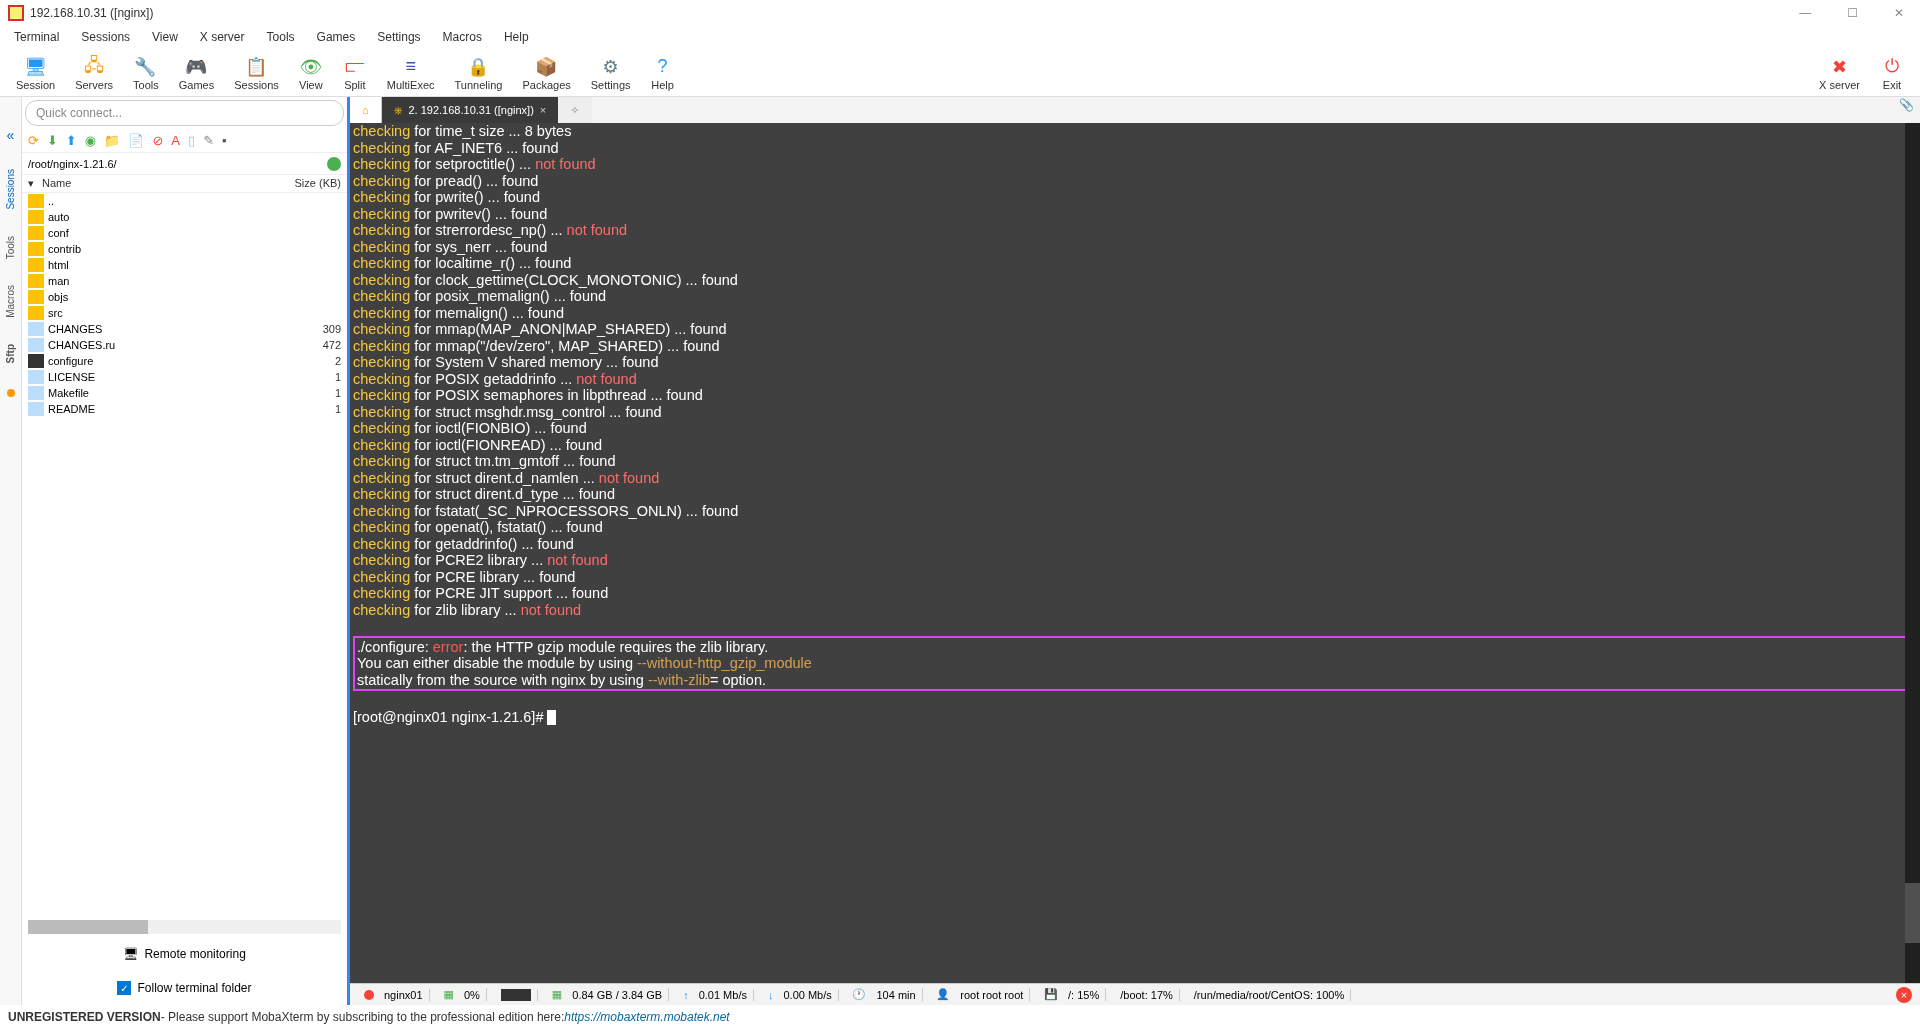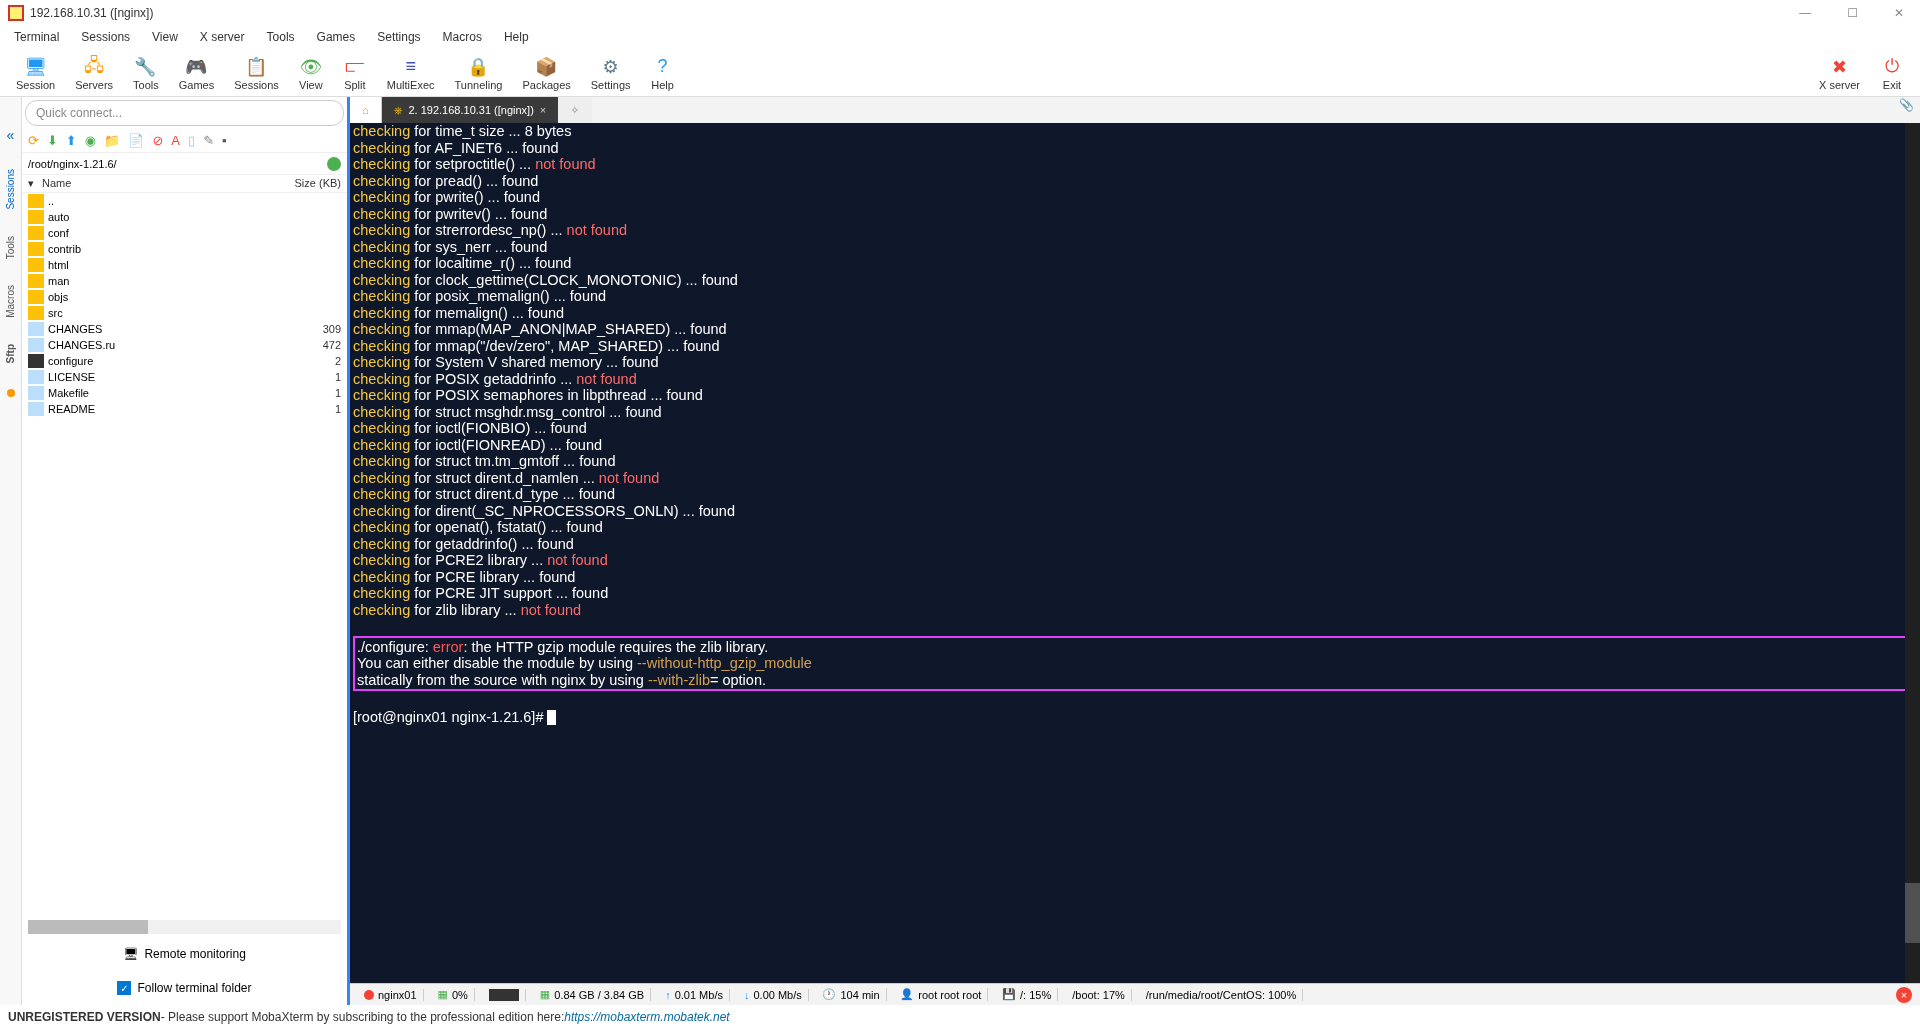--- a/index.html
+++ b/index.html
@@ -37,31 +37,31 @@
 .scrollh::before{content:"";position:absolute;left:0;width:120px;height:100%;background:#bbb;}
 .bottombtn{height:28px;display:flex;align-items:center;justify-content:center;gap:6px;cursor:pointer;font-size:12px;margin:3px 8px;}
 .checkbox{width:14px;height:14px;background:#0078d4;display:inline-flex;align-items:center;justify-content:center;color:#fff;font-size:10px;}
 .terminal-area{flex:1;display:flex;flex-direction:column;background:#fff;}
 .tabbar{height:26px;background:#f3f3f3;display:flex;align-items:stretch;}
 .tab{padding:0 12px;display:flex;align-items:center;gap:6px;font-size:11px;cursor:pointer;}
 .tab.home{background:#fff;border-right:1px solid #ccc;}
 .tab.active{background:#3a3a3a;color:#fff;}
 .tab.plus{background:#eee;color:#888;}
 .tab .close{color:#ccc;}
-.term{flex:1;background:#0f172a;color:#d4d4d4;font-family:"Consolas",monospace;font-size:14.5px;line-height:16.5px;padding:0 3px;overflow:hidden;position:relative;}
+.term{flex:1;background:#404040;color:#d4d4d4;font-family:"Consolas",monospace;font-size:14.5px;line-height:16.5px;padding:0 3px;overflow:hidden;position:relative;}
 .c-checking{color:#f5c842;}
 .c-white{color:#fff;}
 .c-notfound{color:#ff6b6b;}
 .c-error{color:#ff5555;}
 .c-option{color:#d4a050;}
 .errorbox{border:2px solid #e040fb;padding:1px 2px;margin:1px 0;}
 .prompt .user{color:#fff;}
 .cursor{display:inline-block;width:9px;height:15px;background:#fff;vertical-align:middle;}
 .statusbar{height:22px;background:#f3f3f3;border-top:1px solid #ccc;display:flex;align-items:center;font-size:11px;padding:0 8px;gap:8px;}
-.stat{display:flex;align-items:center;gap:4px;padding:0 6px;border-right:1px solid #ccc;}
+.stat{display:flex;align-items:center;gap:10px;padding:0 6px;border-right:1px solid #ccc;}
 .footer{height:24px;background:#fff;display:flex;align-items:center;padding:0 8px;font-size:12px;color:#333;}
 .footer a{color:#0369a1;text-decoration:none;font-style:italic;}
 .footer .unreg{font-weight:bold;}
 .vscroll{position:absolute;right:0;top:0;bottom:0;width:15px;background:#202020;}
 .vthumb{position:absolute;right:0;width:15px;height:60px;background:#505050;bottom:40px;}
 .clipicon{position:absolute;right:6px;top:98px;color:#888;cursor:pointer;}
 .sidebar-tabs .dot{width:8px;height:8px;border-radius:50%;}
 </style>
 </head>
 <body>
@@ -303,21 +303,21 @@
         <div><span class="c-checking">checking</span><span class="c-white"> for mmap("/dev/zero", MAP_SHARED) ... found</span></div>
         <div><span class="c-checking">checking</span><span class="c-white"> for System V shared memory ... found</span></div>
         <div><span class="c-checking">checking</span><span class="c-white"> for POSIX getaddrinfo ... </span><span class="c-notfound">not found</span></div>
         <div><span class="c-checking">checking</span><span class="c-white"> for POSIX semaphores in libpthread ... found</span></div>
         <div><span class="c-checking">checking</span><span class="c-white"> for struct msghdr.msg_control ... found</span></div>
         <div><span class="c-checking">checking</span><span class="c-white"> for ioctl(FIONBIO) ... found</span></div>
         <div><span class="c-checking">checking</span><span class="c-white"> for ioctl(FIONREAD) ... found</span></div>
         <div><span class="c-checking">checking</span><span class="c-white"> for struct tm.tm_gmtoff ... found</span></div>
         <div><span class="c-checking">checking</span><span class="c-white"> for struct dirent.d_namlen ... </span><span class="c-notfound">not found</span></div>
         <div><span class="c-checking">checking</span><span class="c-white"> for struct dirent.d_type ... found</span></div>
-        <div><span class="c-checking">checking</span><span class="c-white"> for dirent(_SC_NPROCESSORS_ONLN) ... found</span></div>
+        <div><span class="c-checking">checking</span><span class="c-white"> for fstatat(_SC_NPROCESSORS_ONLN) ... found</span></div>
         <div><span class="c-checking">checking</span><span class="c-white"> for openat(), fstatat() ... found</span></div>
         <div><span class="c-checking">checking</span><span class="c-white"> for getaddrinfo() ... found</span></div>
         <div><span class="c-checking">checking</span><span class="c-white"> for PCRE2 library ... </span><span class="c-notfound">not found</span></div>
         <div><span class="c-checking">checking</span><span class="c-white"> for PCRE library ... found</span></div>
         <div><span class="c-checking">checking</span><span class="c-white"> for PCRE JIT support ... found</span></div>
         <div><span class="c-checking">checking</span><span class="c-white"> for zlib library ... </span><span class="c-notfound">not found</span></div>
         <div>&nbsp;</div>
         <div class="errorbox">
           <div><span class="c-white">./configure: </span><span class="c-error">error</span><span class="c-white">: the HTTP gzip module requires the zlib library.</span></div>
           <div><span class="c-white">You can either disable the module by using </span><span class="c-option">--without-http_gzip_module</span></div>

